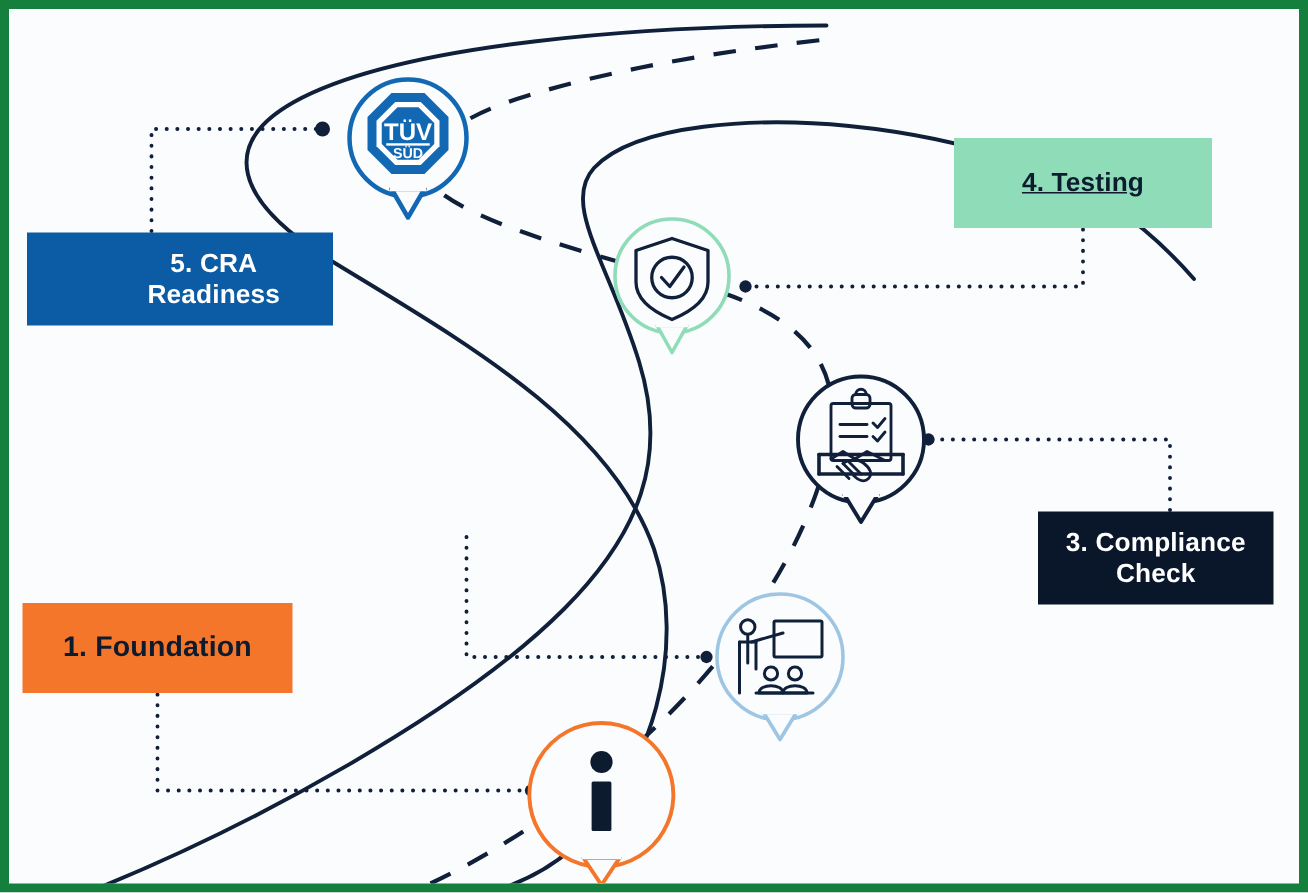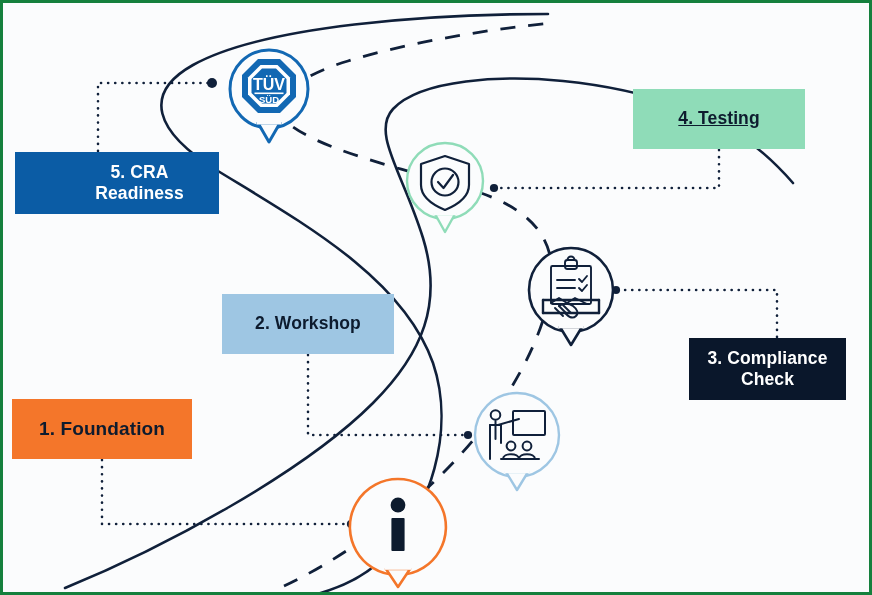--- a/index.html
+++ b/index.html
@@ -9,21 +9,21 @@
   }
   body {
     font-family: "Liberation Sans", sans-serif;
   }
   #canvas {
     position: relative;
     width: 872px;
     height: 595px;
     background: #fbfcfd;
     box-sizing: border-box;
-    border: 3px solid #15803d;
+    border: 6px solid #15803d;
     overflow: hidden;
   }
   #roadmap-svg {
     position: absolute;
     left: 0;
     top: 0;
     width: 872px;
     height: 595px;
   }
   .label-box {
@@ -226,23 +226,20 @@
         <text x="266" y="99.5" text-anchor="middle" font-family="'Liberation Sans', sans-serif" font-size="9.5" font-weight="700" fill="#ffffff">SÜD</text>
       </g>
     </g>
 
   </svg>
 
   <div class="label-box" id="box-foundation">
     <span class="label-text">1. Foundation</span>
   </div>
 
-  <div class="label-box" id="box-workshop">
-    <span class="label-text">2. Workshop</span>
-  </div>
 
   <div class="label-box" id="box-compliance">
     <span class="label-text">3. Compliance
 Check</span>
   </div>
 
   <div class="label-box" id="box-testing">
     <span class="label-text">4. Testing</span>
   </div>
 

